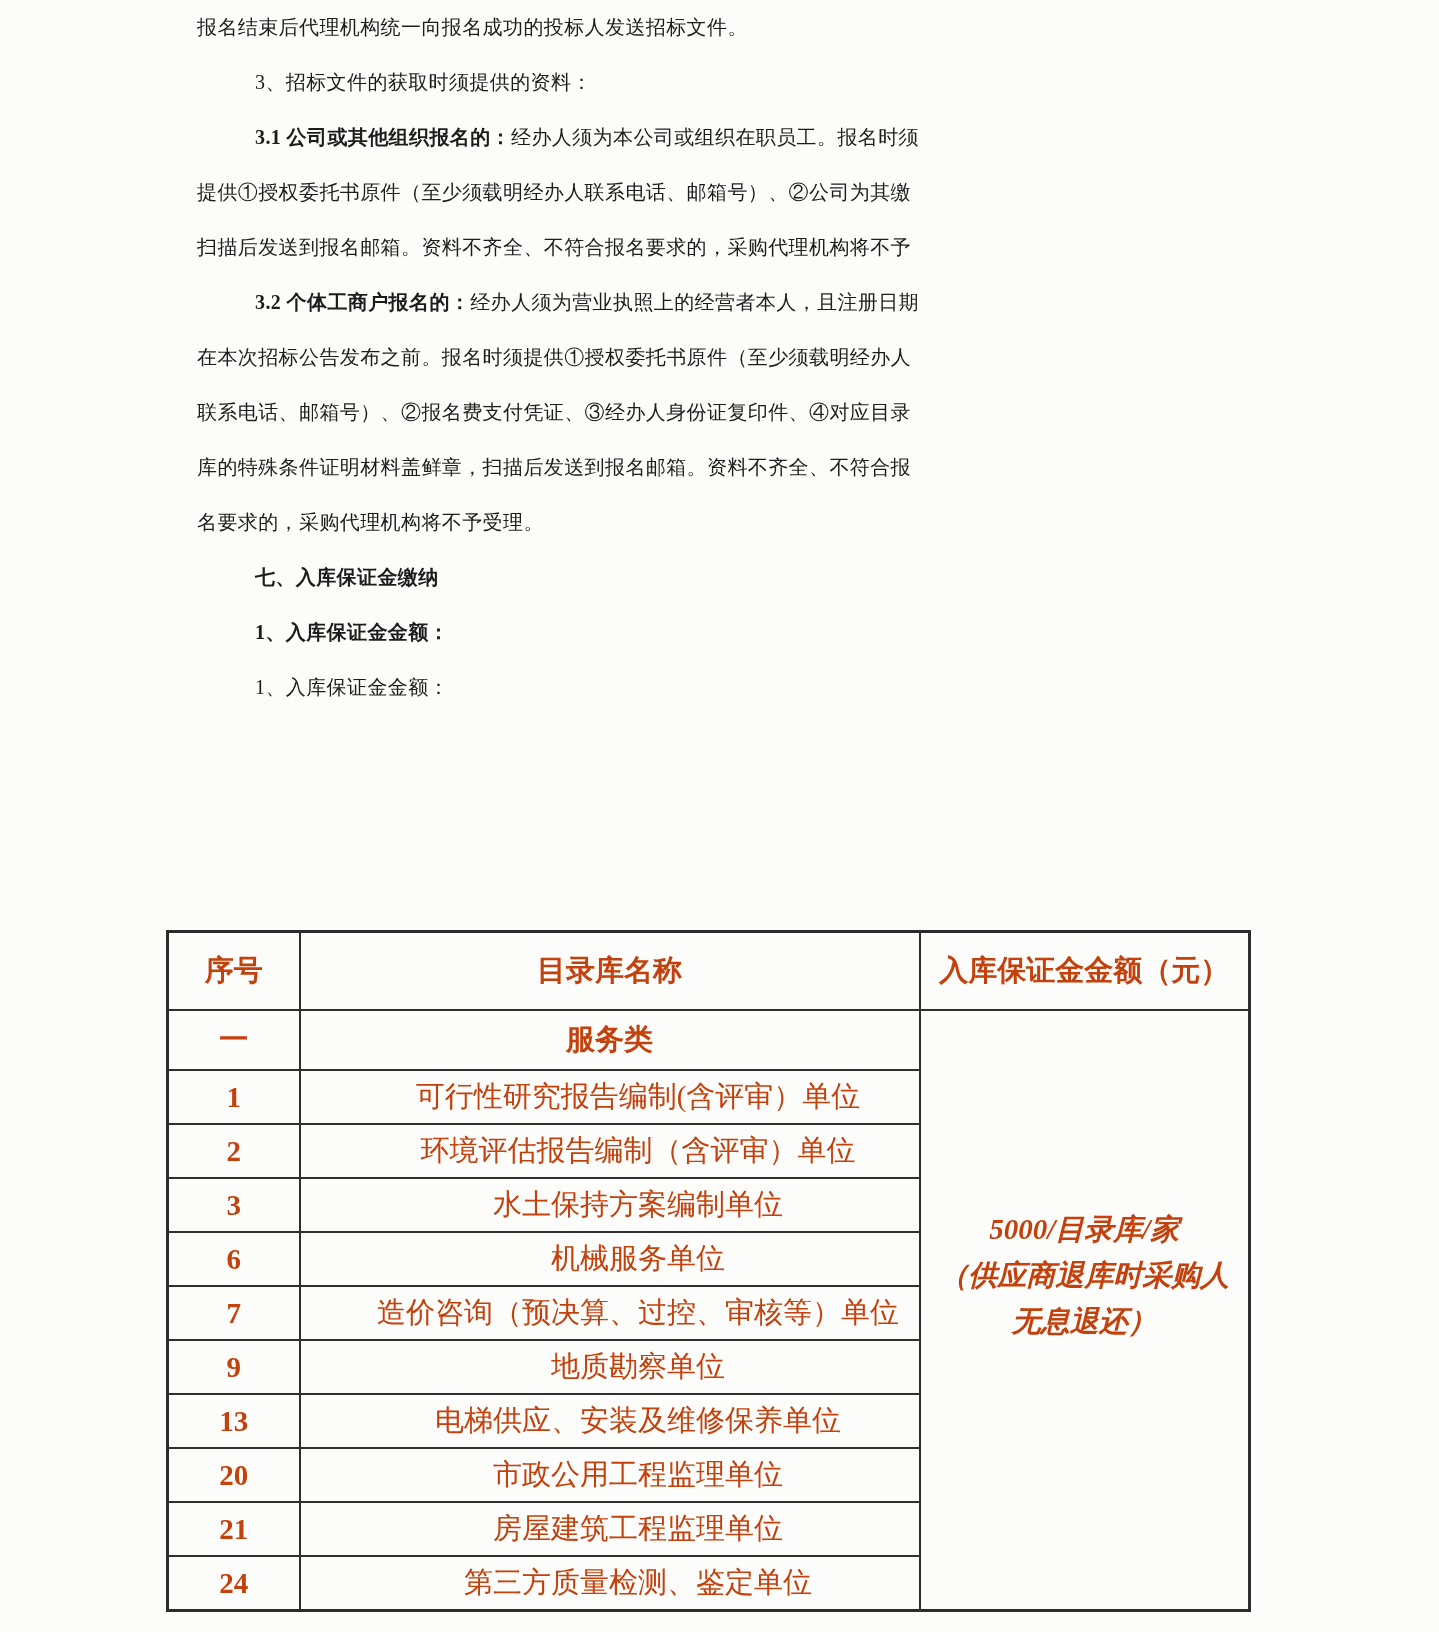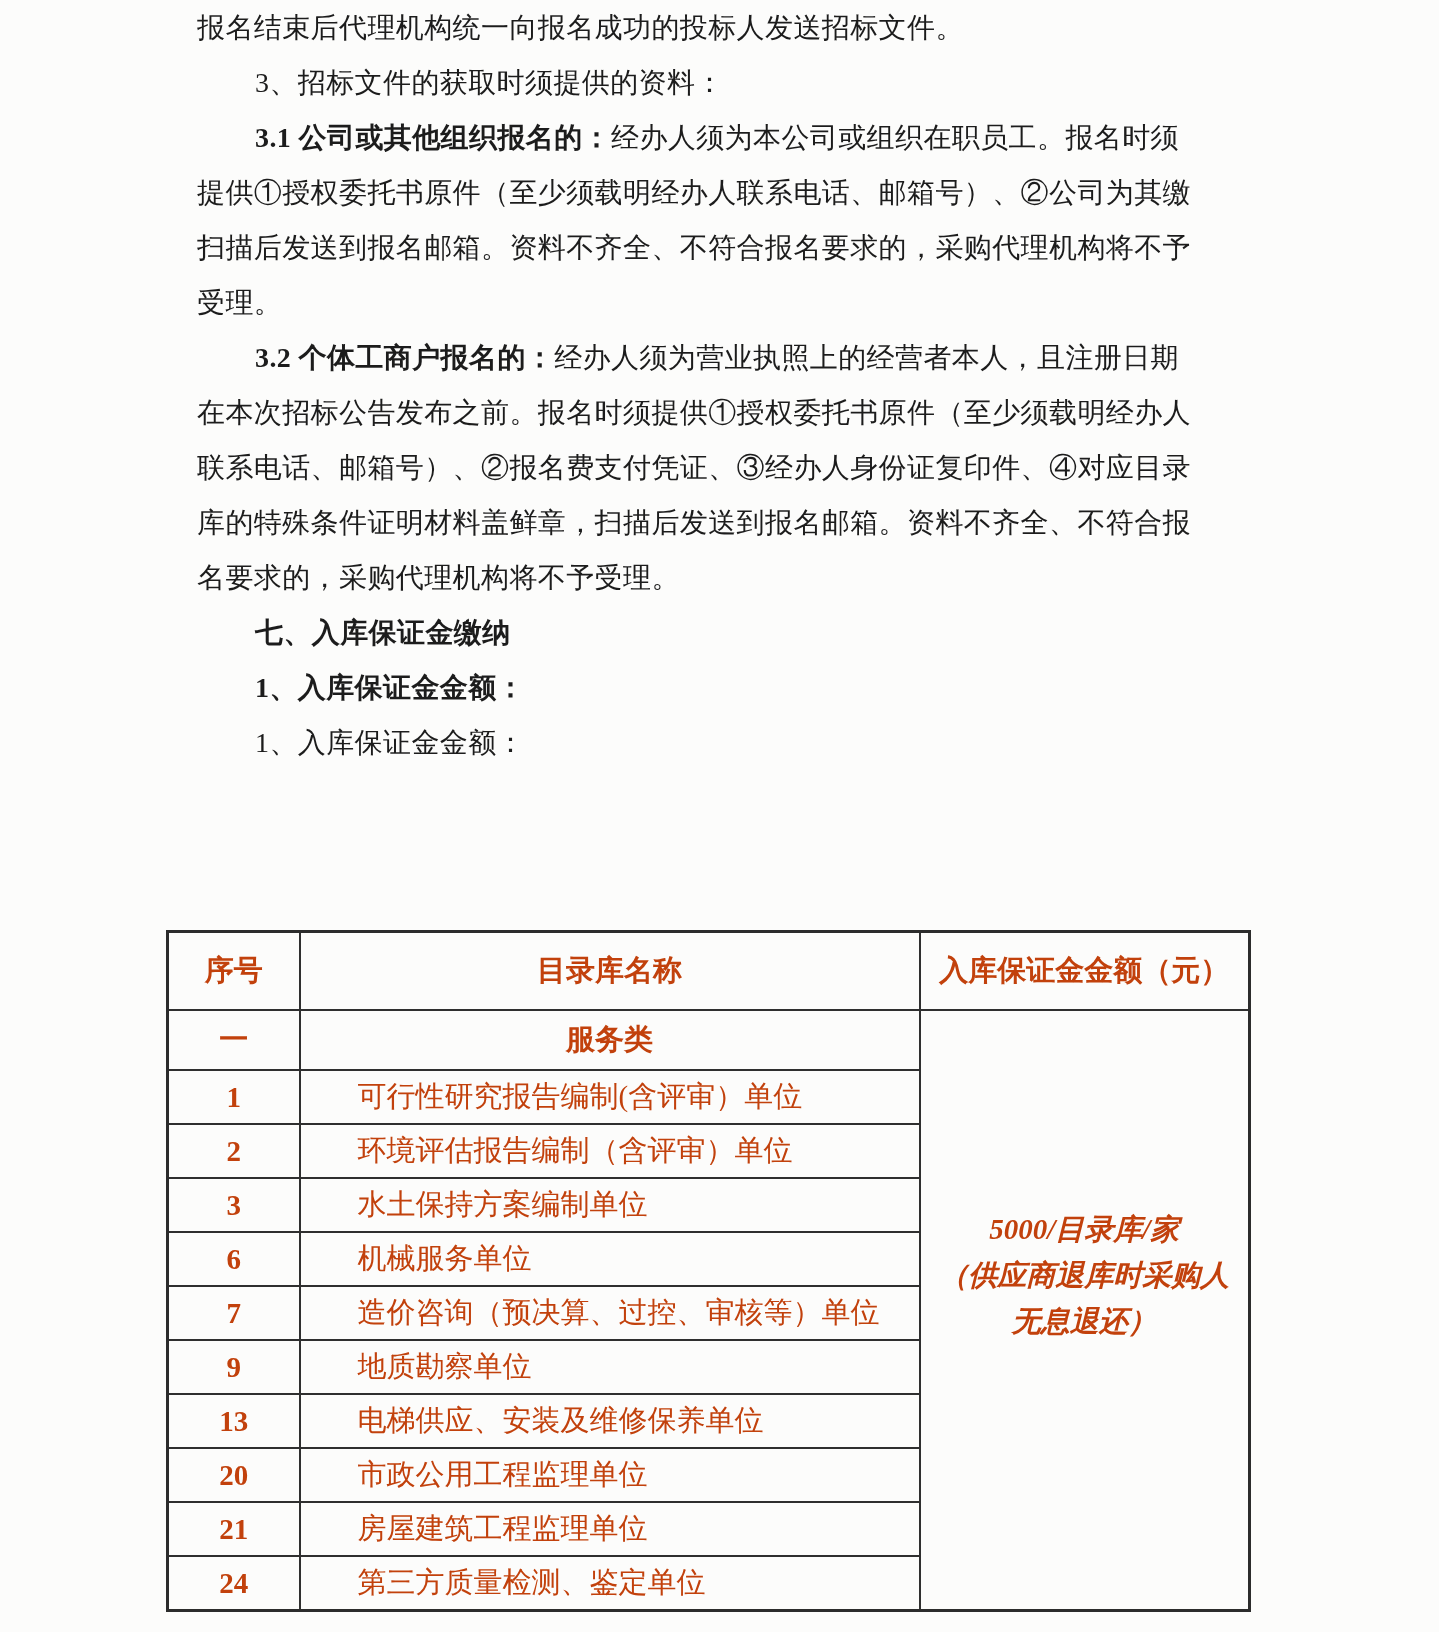--- a/index.html
+++ b/index.html
@@ -9,21 +9,21 @@
     font-family:"Liberation Serif","DejaVu Serif",serif;
     color:#1c1c1c;
     overflow:hidden;
   }
   .page { position:relative; width:1439px; height:1632px; overflow:hidden; }
 
   
   .textblock { position:absolute; left:197px; top:0; width:990px; }
   .line {
     height:55px; line-height:55px;
-    font-size:28px;
+    font-size:20px;
     white-space:nowrap;
     letter-spacing:0.4px;
   }
   .line.indent { padding-left:58px; }
   .seg.bd { font-weight:bold; }
 
   
   table.tbl {
     position:absolute; left:166px; top:930px;
     width:1082px;
@@ -33,41 +33,40 @@
   .tbl th, .tbl td {
     border:2px solid #2f2f2f;
     font-size:29px;
     color:#c2410c;
     padding:0;
   }
   .tbl thead th { height:76px; font-weight:bold; text-align:center; }
   .tbl tr.group td { height:58px; font-weight:bold; text-align:center; }
   .tbl tr.r td { height:52px; }
   .tbl td.num { text-align:center; font-weight:bold; }
-  .tbl td.name { text-align:left; padding-left:57px; font-weight:normal; }
+  .tbl td.name { text-align:center; padding-left:57px; font-weight:normal; }
   .tbl td.amt {
     text-align:center; vertical-align:middle;
     font-weight:normal;
     padding-bottom:70px;
     font-style:italic;
   }
   .tbl td.amt .al { line-height:46px; }
 </style>
 </head>
 <body>
 
 <div class="page">
 
   <div class="textblock">
     <div class="line"><span class="seg">报名结束后代理机构统一向报名成功的投标人发送招标文件。</span></div>
     <div class="line indent"><span class="seg">3、招标文件的获取时须提供的资料：</span></div>
     <div class="line indent"><span class="seg bd">3.1 公司或其他组织报名的：</span><span class="seg">经办人须为本公司或组织在职员工。报名时须</span></div>
     <div class="line"><span class="seg">提供①授权委托书原件（至少须载明经办人联系电话、邮箱号）、②公司为其缴</span></div>
     <div class="line"><span class="seg">扫描后发送到报名邮箱。资料不齐全、不符合报名要求的，采购代理机构将不予</span></div>
-    <div class="line"><span class="seg">受理。</span></div>
     <div class="line indent"><span class="seg bd">3.2 个体工商户报名的：</span><span class="seg">经办人须为营业执照上的经营者本人，且注册日期</span></div>
     <div class="line"><span class="seg">在本次招标公告发布之前。报名时须提供①授权委托书原件（至少须载明经办人</span></div>
     <div class="line"><span class="seg">联系电话、邮箱号）、②报名费支付凭证、③经办人身份证复印件、④对应目录</span></div>
     <div class="line"><span class="seg">库的特殊条件证明材料盖鲜章，扫描后发送到报名邮箱。资料不齐全、不符合报</span></div>
     <div class="line"><span class="seg">名要求的，采购代理机构将不予受理。</span></div>
     <div class="line indent"><span class="seg bd">七、入库保证金缴纳</span></div>
     <div class="line indent"><span class="seg bd">1、入库保证金金额：</span></div>
     <div class="line indent"><span class="seg">1、入库保证金金额：</span></div>
   </div>
 

